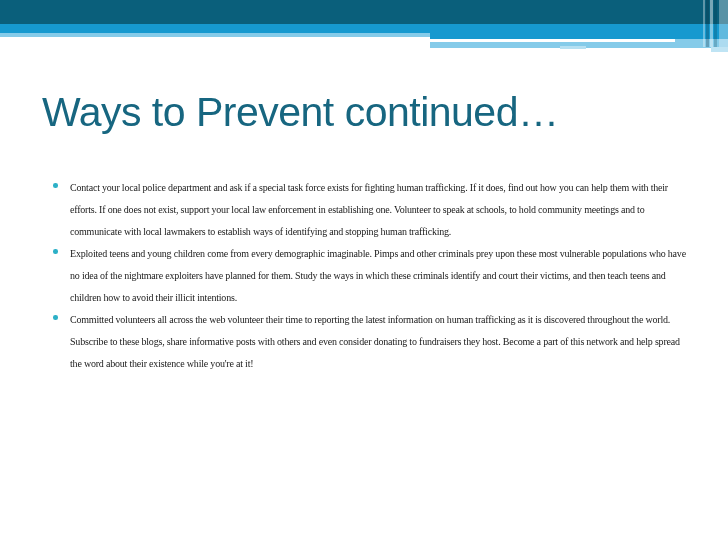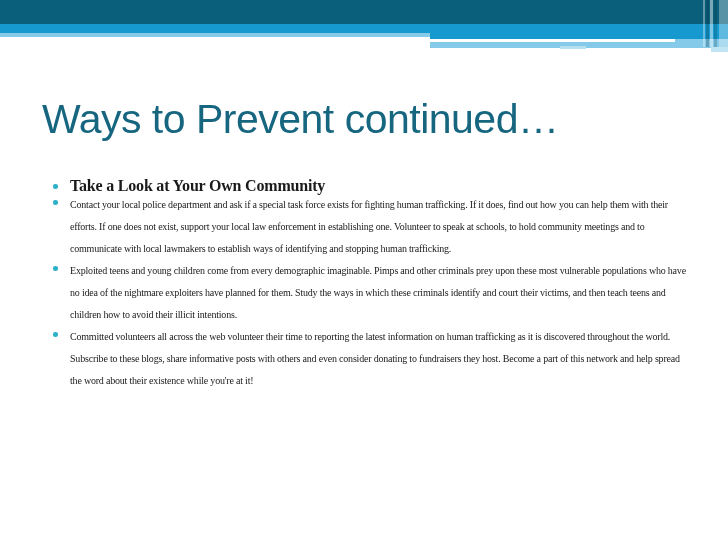--- a/index.html
+++ b/index.html
@@ -49,21 +49,21 @@
   .edge-stripes { position: absolute; right: 0; top: 0; width: 28px; height: 47px; }
   .edge-stripes .s { position: absolute; top: 0; height: 100%; }
   .s1 { right: 23px; width: 2px; background: rgba(255,255,255,0.35); }
   .s2 { right: 19px; width: 3px; background: rgba(6,48,66,0.28); }
   .s3 { right: 15px; width: 3px; background: rgba(255,255,255,0.45); }
   .s4 { right: 11px; width: 3px; background: rgba(6,48,66,0.22); }
   .s5 { right: 0;    width: 9px; background: rgba(255,255,255,0.32); }
 
   
   .title {
-    position: absolute; left: 42px; top: 96px; width: 660px;
+    position: absolute; left: 42px; top: 89px; width: 660px;
     font-family: "Liberation Sans", sans-serif;
     font-size: 41px;
     line-height: 1.15;
     letter-spacing: -0.5px;
     color: #176680;
     white-space: nowrap;
   }
 
   
   .content {
@@ -118,20 +118,19 @@
     <div class="s s2"></div>
     <div class="s s3"></div>
     <div class="s s4"></div>
     <div class="s s5"></div>
   </div>
 
   <div class="title">Ways to Prevent continued…</div>
 
   <div class="content">
     <ul>
-      <li class="bullet-header">Take a Look at Your Own Community</li>
       <li class="bullet-body">Contact your local police department and ask if a special task force exists for fighting human trafficking. If it does, find out how you can help them with their efforts. If one does not exist, support your local law enforcement in establishing one. Volunteer to speak at schools, to hold community meetings and to communicate with local lawmakers to establish ways of identifying and stopping human trafficking.</li>
       <li class="bullet-body">Exploited teens and young children come from every demographic imaginable. Pimps and other criminals prey upon these most vulnerable populations who have no idea of the nightmare exploiters have planned for them. Study the ways in which these criminals identify and court their victims, and then teach teens and children how to avoid their illicit intentions.</li>
       <li class="bullet-body">Committed volunteers all across the web volunteer their time to reporting the latest information on human trafficking as it is discovered throughout the world. Subscribe to these blogs, share informative posts with others and even consider donating to fundraisers they host. Become a part of this network and help spread the word about their existence while you're at it!</li>
     </ul>
   </div>
 
 </div>
 
 </body></html>

